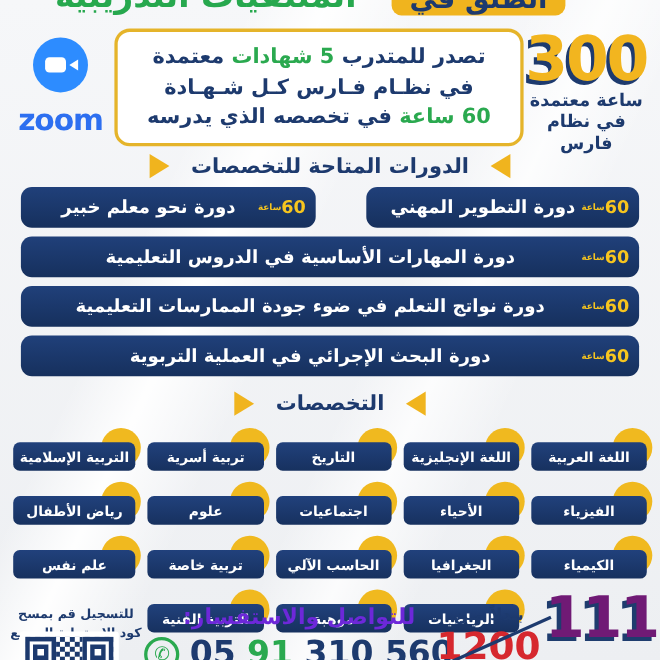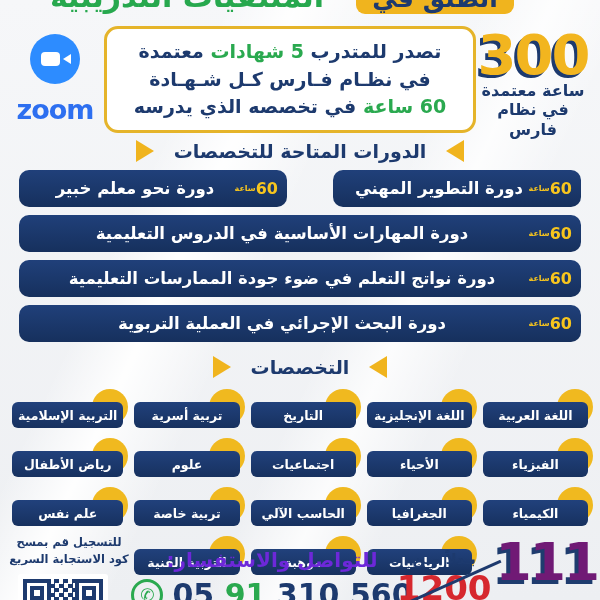--- a/index.html
+++ b/index.html
@@ -75,21 +75,21 @@
   .spec-pill { position:relative; height:28px; margin-top:8px; }
   .spec-dot { position:absolute; top:-13px; left:auto; right:-5px; width:36px; height:36px;
     border-radius:50%; background:#f0b91f; z-index:0; }
   .spec-body { position:relative; z-index:1; height:26px; background:linear-gradient(180deg,#21417c,#17315f);
     border-radius:6px; display:flex; align-items:center; justify-content:center; }
   .spec-label { color:#fff; font-size:12.5px; font-weight:700; white-space:nowrap; padding:0 6px; }
   .col-skip { grid-column:2; }
 
   
   .footer { position:absolute; left:0; top:534px; width:600px; height:80px; z-index:1; }
-  .register { position:absolute; left:6px; top:0; width:126px; text-align:center;
+  .register { position:absolute; left:6px; top:16px; width:126px; text-align:center;
     font-size:11.5px; font-weight:700; color:#1d3a6e; direction:rtl; line-height:1.45; }
   .qr { position:absolute; left:18px; top:40px; width:90px; height:90px; background:#fff;
     padding:5px; border-radius:3px; }
   .qr-mat { position:relative; width:100%; height:100%;
     background:conic-gradient(#1d3a6e 90deg, #fff 90deg 180deg, #1d3a6e 180deg 270deg, #fff 270deg);
     background-size:9px 9px; }
   .qr-mat::before, .qr-mat::after { content:""; position:absolute; top:0; width:20px; height:20px;
     background:#fff; border:4px solid #1d3a6e; box-shadow:inset 0 0 0 3px #fff, inset 0 0 0 7px #1d3a6e; }
   .qr-mat::before { left:0; }
   .qr-mat::after { right:0; }

